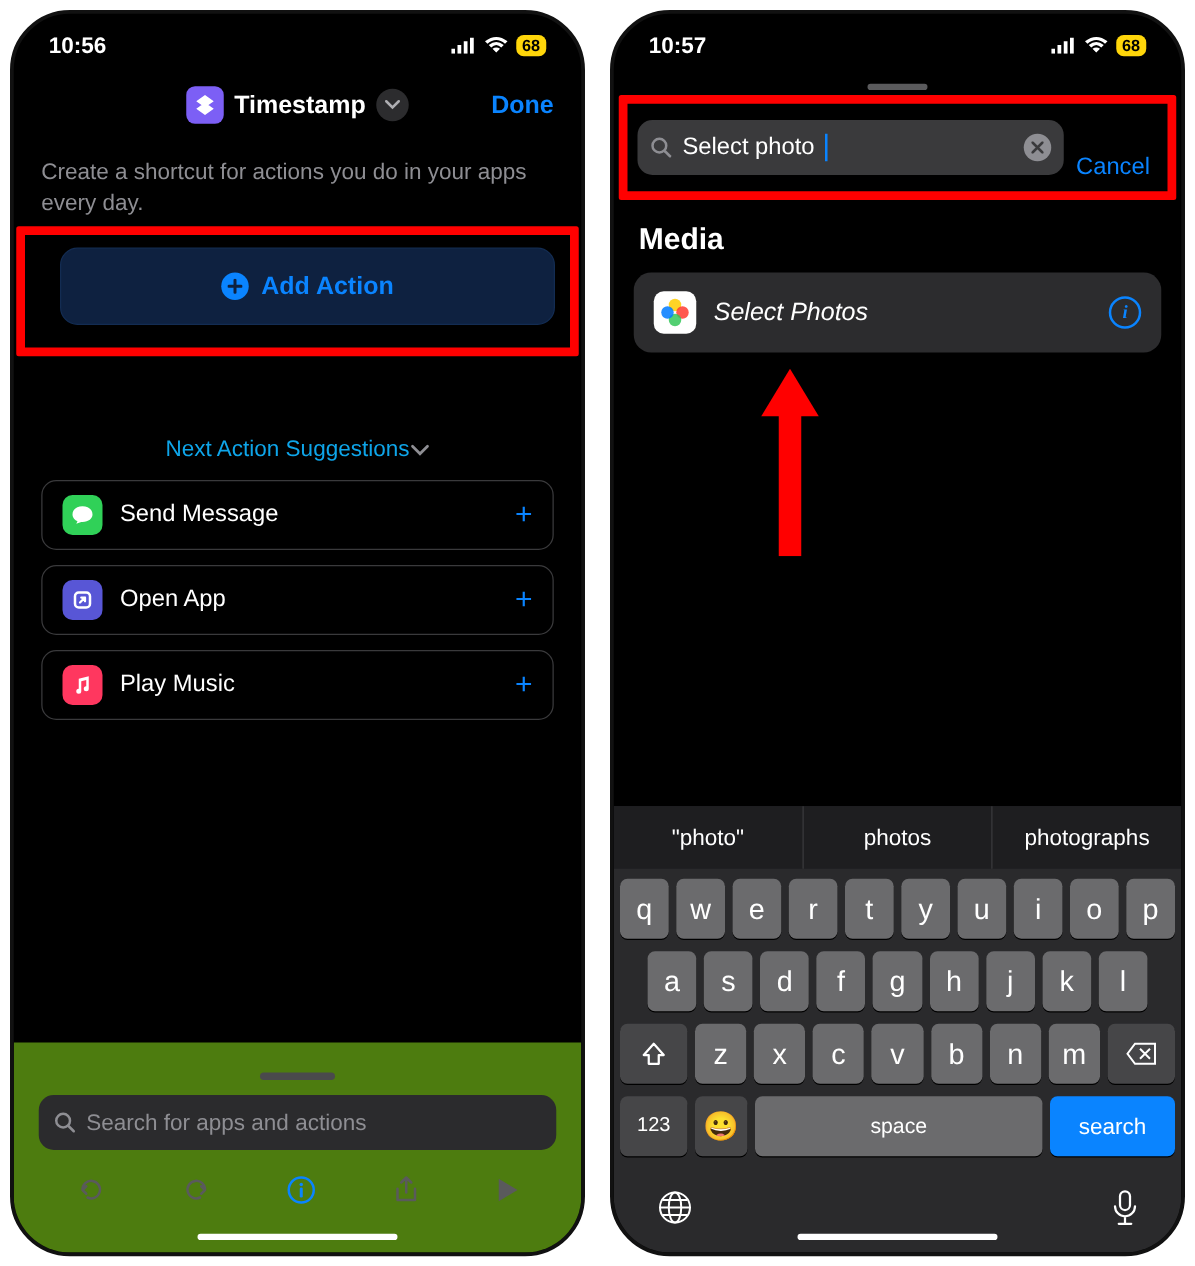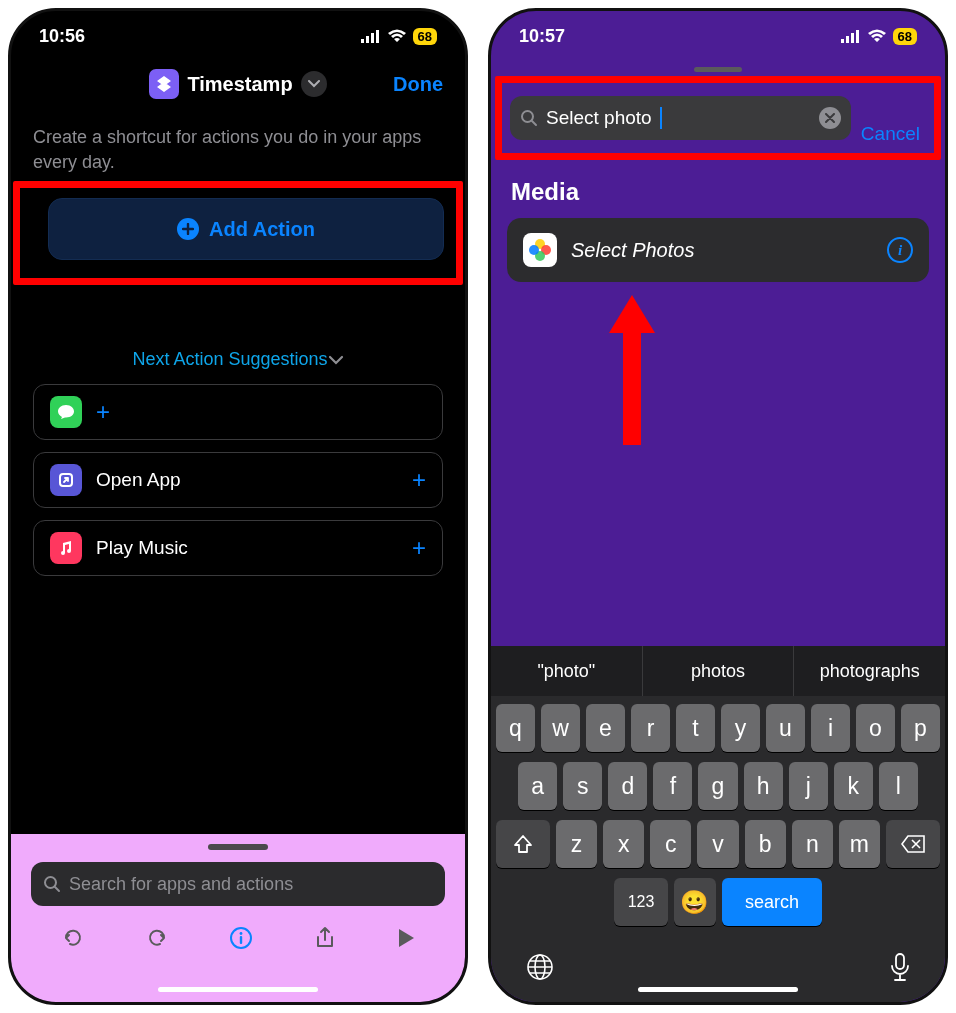--- a/index.html
+++ b/index.html
@@ -1,18 +1,18 @@
 <!DOCTYPE html>
 <html><head>
 <meta charset="utf-8">
 <style>
   * { margin:0; padding:0; box-sizing:border-box; font-family:-apple-system,BlinkMacSystemFont,Helvetica,Arial,sans-serif; -webkit-font-smoothing:antialiased; }
   body { background:#fff; width:956px; height:1013px; display:flex; gap:20px; padding:8px; }
   .phone { flex:1; height:997px; background:#000; border-radius:48px; border:3px solid #111; position:relative; overflow:hidden; }
-  .phone-r { background:#4c1d95; }
+  .phone-r { background:#000000; }
   
   .status { height:50px; display:flex; justify-content:space-between; align-items:center; padding:0 28px; color:#fff; font-size:18px; font-weight:600;text-align:right; }
   .status-icons { display:flex; align-items:center; gap:6px; }
   .battery { background:#ffd60a; color:#000; font-size:13px; font-weight:700; padding:1px 5px; border-radius:6px; }
   
   .header { display:flex; align-items:center; justify-content:center; padding:8px 16px; position:relative; }
   .app-icon { width:30px; height:30px; background:#7c5ff5; border-radius:7px; display:flex; align-items:center; justify-content:center; margin-right:8px; }
   .header-title { color:#fff; font-size:20px; font-weight:600; }
   .chev-btn { width:26px; height:26px; border-radius:50%; background:#2c2c2e; margin-left:8px; display:flex; align-items:center; justify-content:center; }
   .done { position:absolute; right:22px; color:#0a84ff; font-size:20px; font-weight:600; }
@@ -29,21 +29,21 @@
   .sug-icon { width:32px; height:32px; border-radius:8px; display:flex; align-items:center; justify-content:center; margin-right:14px; font-size:17px; }
   .sug-label { color:#fff; font-size:19px; font-weight:500; flex:1; }
   .plus { color:#0a84ff; font-size:24px; font-weight:300; }
   
   .sheet-handle { width:60px; height:6px; background:#4a4a4c; border-radius:3px; margin:0 auto; }
   .search-bar { height:44px; background:#2b2b2d; border-radius:12px; margin:12px 20px 0 20px; display:flex; align-items:center; padding:0 12px; color:#8e8e93; font-size:18px; gap:8px; }
   .toolbar { height:60px; display:flex; align-items:center; justify-content:space-around; padding:0 20px; margin-top:4px; }
   .tb-icon { color:#5a5a5c; }
   .tb-icon.active { color:#0a84ff; }
   .home-ind { width:160px; height:5px; background:#fff; border-radius:3px; position:absolute; bottom:10px; left:50%; transform:translateX(-50%); }
-  .bottom-wrap { position:absolute; bottom:0; left:0; right:0; background:#f0abfc; padding-top:10px; height:168px; }
+  .bottom-wrap { position:absolute; bottom:0; left:0; right:0; background:#4d7c0f; padding-top:24px; height:168px; }
   
   .grab { width:48px; height:5px; background:#5a5a5c; border-radius:3px; margin:6px auto 4px auto; }
   .hl2 { margin:0 4px; padding:8px 8px; display:flex; align-items:center; gap:10px; }
   .search-field { flex:1; height:44px; background:#3a3a3c; border-radius:12px; display:flex; align-items:center; padding:12px 10px; gap:8px; }
   .clear-btn { width:22px; height:22px; border-radius:50%; background:#8e8e93; display:flex; align-items:center; justify-content:center; }
   .cancel-link { color:#0a84ff; font-size:19px; padding-right:6px;margin-top:32px; }
   .section-title { color:#fff; font-size:24px; font-weight:700; padding:18px 20px 12px 20px; }
   .result-row { background:#2c2c2e; border-radius:14px; margin:0 16px; height:64px; display:flex; align-items:center; padding:0 16px; gap:14px; }
   .photos-icon { width:34px; height:34px; border-radius:8px; background:#fff; display:flex; align-items:center; justify-content:center; }
   .result-label { color:#fff; font-size:20px; font-weight:500; flex:1;font-style:italic; }
@@ -121,20 +121,21 @@
       <svg width="16" height="10" viewBox="0 0 16 10">
           <path d="M2 2 L8 8 L14 2" stroke="#8e8e93" stroke-width="2.2" fill="none" stroke-linecap="round"></path>
         </svg>
     </div>
     <div class="sug-row">
       <div class="sug-icon" style="background:#30d158">
         <svg width="18" height="18" viewBox="0 0 18 18">
             <path d="M9 2 C4 2 1 5 1 8.5 C1 11 3 13 5 14 L4 16 L8 14.5 C8.3 14.5 8.7 14.5 9 14.5 C14 14.5 17 11.5 17 8.5 C17 5 14 2 9 2 Z" fill="#fff"></path>
           </svg>
       </div>
+      <span class="sug-label">Send Message</span>
       <span class="plus">+</span>
     </div>
     <div class="sug-row">
       <div class="sug-icon" style="background:#5856d6">
         <svg width="18" height="18" viewBox="0 0 18 18">
             <rect x="3" y="3" width="12" height="12" rx="3" fill="none" stroke="#fff" stroke-width="2"></rect>
             <path d="M7 11 L11 7 M11 7 H8 M11 7 V10" stroke="#fff" stroke-width="1.8" fill="none" stroke-linecap="round"></path>
           </svg>
       </div>
       <span class="sug-label">Open App</span>
@@ -285,20 +286,21 @@
         <div class="key sp wide">
             <svg width="26" height="20" viewBox="0 0 26 20">
               <path d="M8 2 L24 2 L24 18 L8 18 L2 10 Z" fill="none" stroke="#fff" stroke-width="1.6"></path>
               <path d="M12 6 L20 14 M20 6 L12 14" stroke="#fff" stroke-width="1.6"></path>
             </svg>
           </div>
       </div>
       <div class="krow">
         <div class="key sp wide" style="font-size:16px">123</div>
         <div class="key sp" style="flex:0 0 42px">😀</div>
+        <div class="key space">space</div>
         <div class="key search">search</div>
       </div>
     </div>
     <div class="kb-bottom">
       <span><svg width="30" height="30" viewBox="0 0 30 30">
             <circle cx="15" cy="15" r="12" stroke="#fff" stroke-width="1.6" fill="none"></circle>
             <ellipse cx="15" cy="15" rx="5" ry="12" stroke="#fff" stroke-width="1.6" fill="none"></ellipse>
             <line x1="3" y1="15" x2="27" y2="15" stroke="#fff" stroke-width="1.6"></line>
             <line x1="5" y1="9" x2="25" y2="9" stroke="#fff" stroke-width="1.6"></line>
             <line x1="5" y1="21" x2="25" y2="21" stroke="#fff" stroke-width="1.6"></line>

